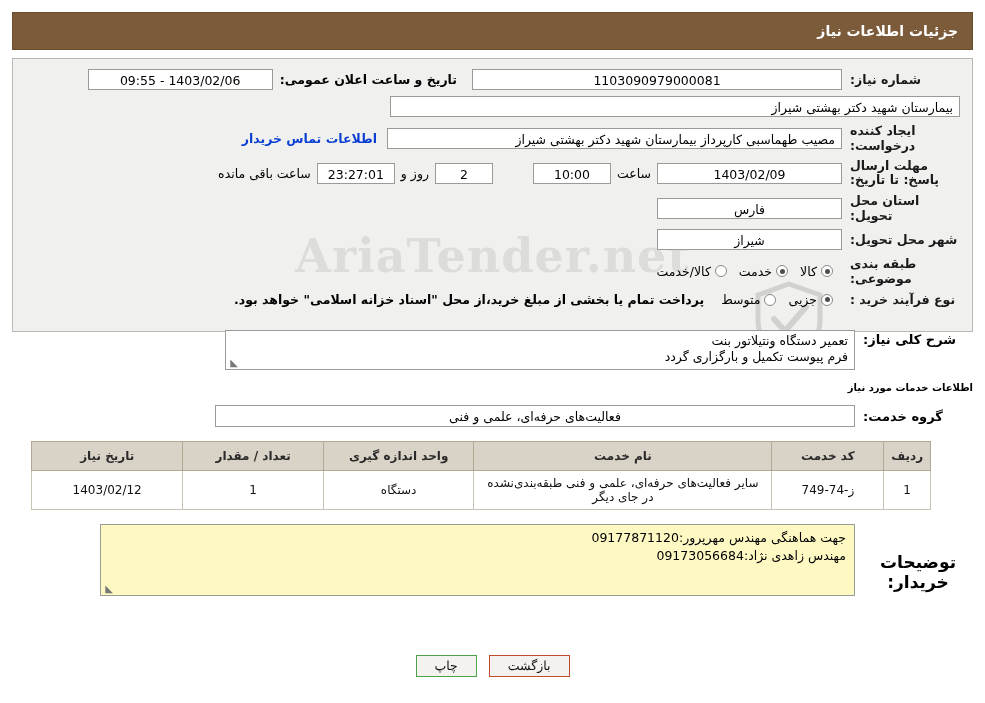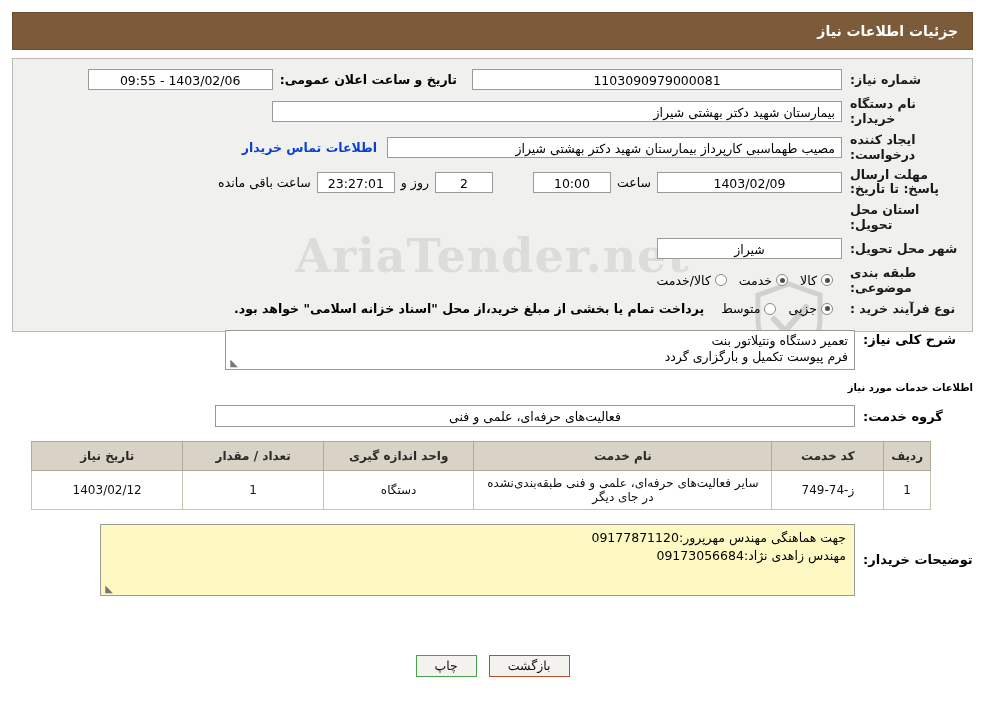--- a/index.html
+++ b/index.html
@@ -286,23 +286,23 @@
   .col-count { width: 140px; }
   .col-date { width: 150px; margin-top: 29px; }
   
   .notes-row {
     display: flex;
     align-items: flex-start;
     margin-top: 14px;
   }
   .notes-lbl {
     width: 118px;
-    text-align: left;
+    text-align: center;
     padding-left: 8px;
-    font-size: 13px;
+    font-size: 17px;
     font-weight: bold;
     flex: none;
     box-sizing: border-box;
     padding-top: 28px;
   }
   .notes-box {
     width: 755px;
     height: 72px;
     border: 1px solid #9b9b96;
     background: #fef9c3;
@@ -360,21 +360,20 @@
       </svg>
 
       <div class="frow">
         <div class="lbl">شماره نیاز:</div>
         <div class="fld w-num">1103090979000081</div>
         <div class="inline-lbl">تاریخ و ساعت اعلان عمومی:</div>
         <div class="fld w-dt2">1403/02/06 - 09:55</div>
       </div>
 
       <div class="frow">
-        <div class="lbl">نام دستگاه خریدار:</div>
         <div class="fld w-buyer right">بیمارستان شهید دکتر بهشتی شیراز</div>
       </div>
 
       <div class="frow">
         <div class="lbl">ایجاد کننده درخواست:</div>
         <div class="fld w-req right">مصیب طهماسبی کارپرداز بیمارستان شهید دکتر بهشتی شیراز</div>
         <a class="link" href="#">اطلاعات تماس خریدار</a>
       </div>
 
       <div class="frow">
@@ -384,20 +383,21 @@
         <div class="fld w-time">10:00</div>
         <div style="width:40px"></div>
         <div class="fld w-count">2</div>
         <div class="sm-lbl">روز و</div>
         <div class="fld w-days">23:27:01</div>
         <div class="sm-lbl">ساعت باقی مانده</div>
       </div>
 
       <div class="frow">
         <div class="lbl">استان محل تحویل:</div>
+        <div class="fld w-prov">فارس</div>
       </div>
 
       <div class="frow">
         <div class="lbl">شهر محل تحویل:</div>
         <div class="fld w-prov">شیراز</div>
       </div>
 
       <div class="frow">
         <div class="lbl">طبقه بندی موضوعی:</div>
         <div class="radio-wrap">

